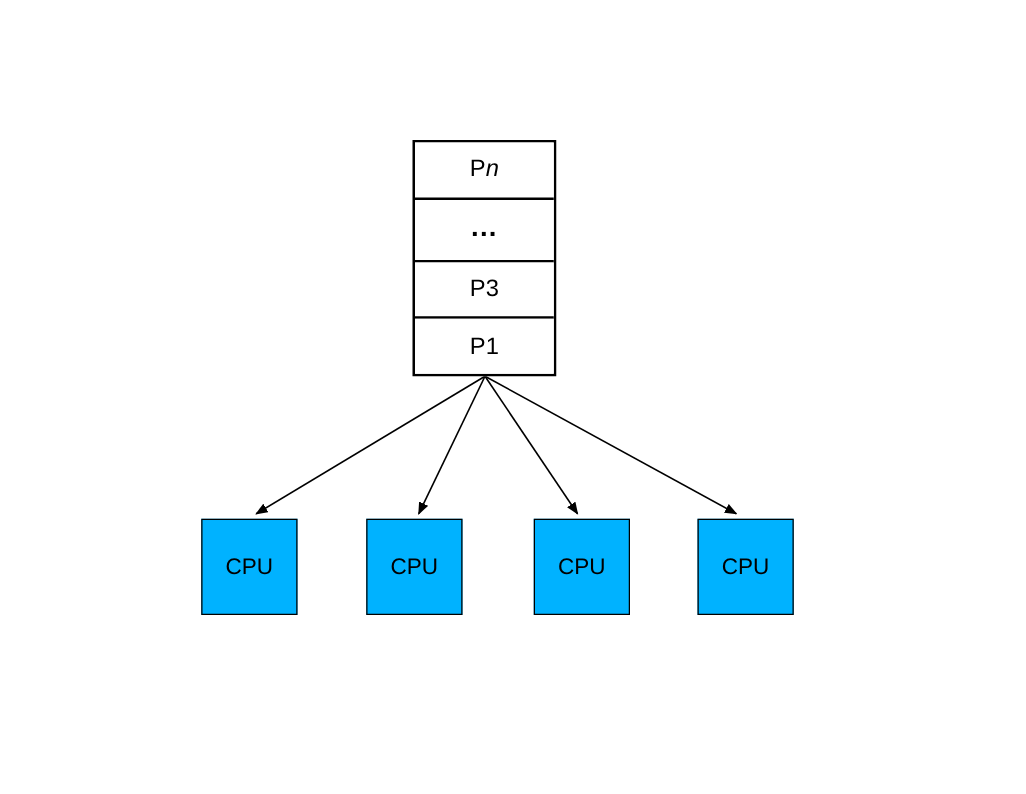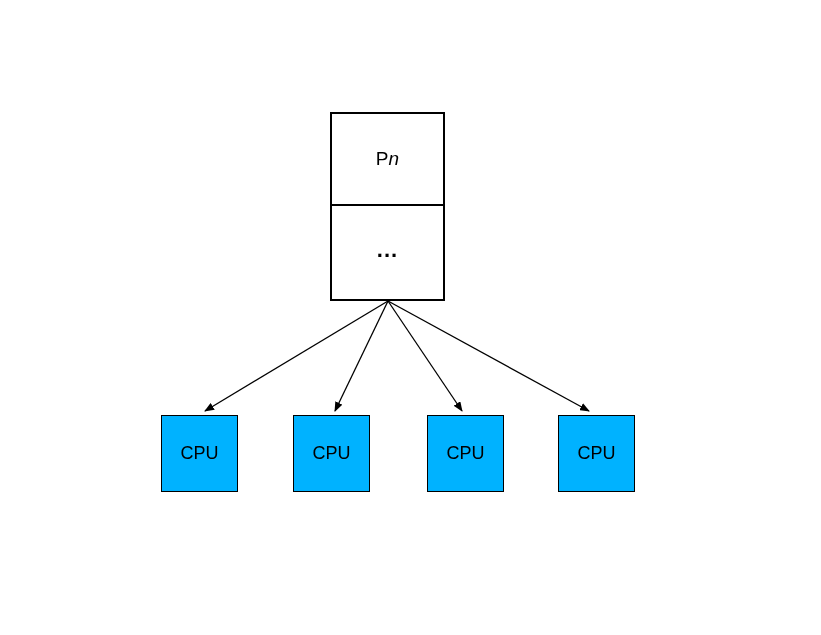--- a/index.html
+++ b/index.html
@@ -92,20 +92,22 @@
     <line x1="388" y1="301" x2="462" y2="411" stroke="#000000" stroke-width="1.3" marker-end="url(#arrowhead)"></line>
     <line x1="388" y1="301" x2="589" y2="411" stroke="#000000" stroke-width="1.3" marker-end="url(#arrowhead)"></line>
   </svg>
 
   <div class="queue">
     <div class="queue-slot">
       <span class="prefix">P</span>
         <span class="ital">n</span>
     </div>
     <div class="queue-slot ellipsis">...</div>
+    <div class="queue-slot">P3</div>
+    <div class="queue-slot">P1</div>
   </div>
 
   <div class="cpu" style="left:161px; top:415px; background:#00b2ff;">CPU</div>
   <div class="cpu" style="left:293px; top:415px; background:#00b2ff;">CPU</div>
   <div class="cpu" style="left:427px; top:415px; background:#00b2ff;">CPU</div>
   <div class="cpu" style="left:558px; top:415px; background:#00b2ff;">CPU</div>
 
 </div>
 
 </body></html>

